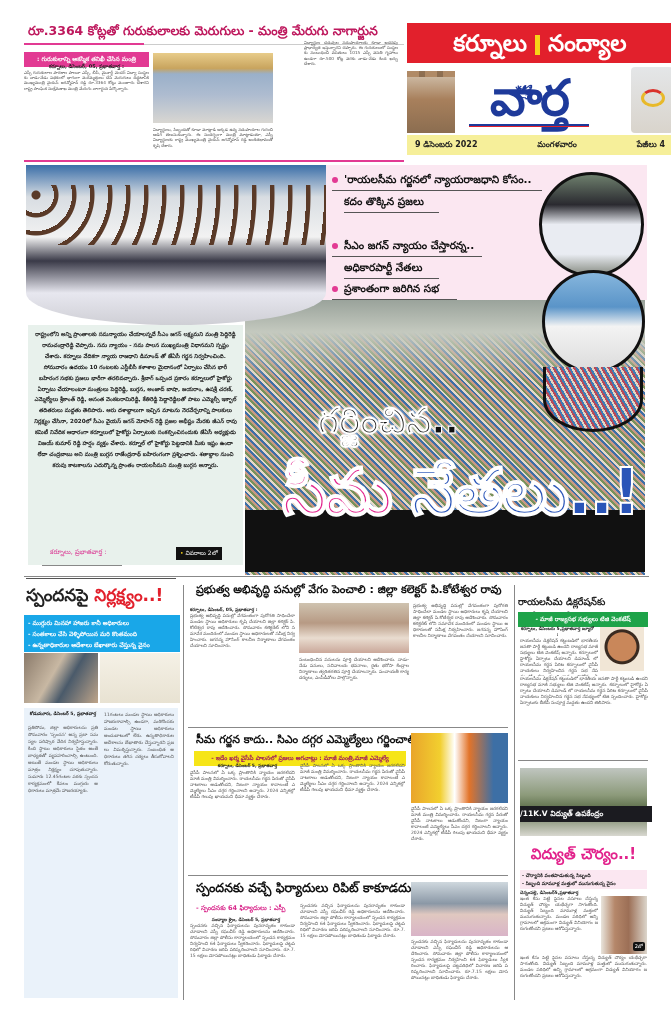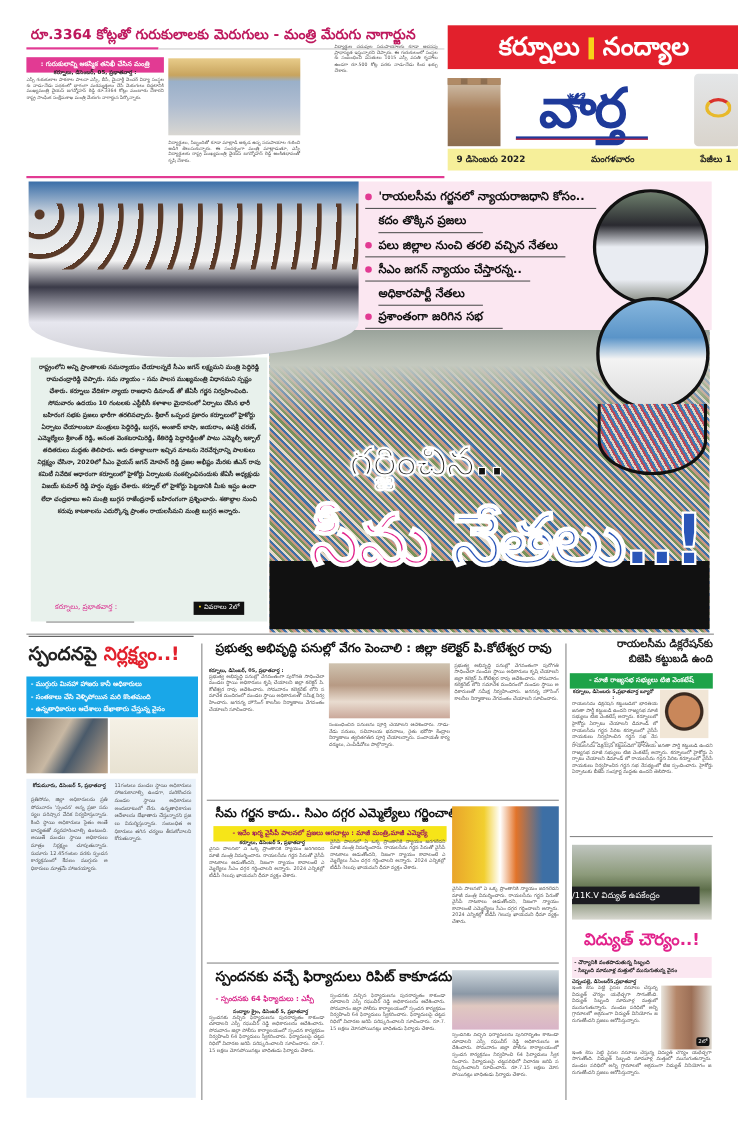--- a/index.html
+++ b/index.html
@@ -75,28 +75,27 @@
       <span>వార్త</span>
       <div class="rule"></div>
     </div>
     <div class="mh-bull">
         <div class="garl"></div>
       </div>
   </div>
   <div class="mh-date">
     <span>9 డిసెంబరు 2022</span>
     <span>మంగళవారం</span>
-    <span>పేజీలు 1</span>
+    <span>పేజీలు 4</span>
   </div>
 </div>
 
 <div class="abs bul-panel">
   <div class="bullet" style="top:8px"><span class="dot"></span><span>'రాయలసీమ గర్జనలో న్యాయరాజధాని కోసం..</span><span class="ul" style="width:210px"></span></div>
   <div class="bullet" style="top:30px;left:22px"><span>కదం తొక్కిన ప్రజలు</span><span class="ul" style="width:95px"></span></div>
-  <div class="bullet" style="top:52px"><span class="dot"></span><span>పలు జిల్లాల నుంచి తరలి వచ్చిన నేతలు</span><span class="ul" style="width:182px"></span></div>
   <div class="bullet" style="top:74px"><span class="dot"></span><span>సీఎం జగన్ న్యాయం చేస్తారన్న..</span><span class="ul" style="width:150px"></span></div>
   <div class="bullet" style="top:96px;left:22px"><span>అధికారపార్టీ నేతలు</span><span class="ul" style="width:95px"></span></div>
   <div class="bullet" style="top:117px"><span class="dot"></span><span>ప్రశాంతంగా జరిగిన సభ</span><span class="ul" style="width:125px"></span></div>
 </div>
 
 <div class="abs crowd"></div>
 <div class="abs crowd-top"></div>
 <div class="abs black-band"></div>
 
 <div class="circle" style="left:539px;top:172px;width:105px;height:105px;background:linear-gradient(#6d7e6c 0%,#2a2a30 30%,#e9ecf2 50%,#e9ecf2 80%,#8a8f86)"></div>
@@ -157,33 +156,33 @@
 
 <div class="abs h2" style="left:196px;top:880px;font-size:12.5px">స్పందనకు వచ్చే ఫిర్యాదులు రిపిట్ కాకూడదు</div>
 <div class="abs" style="left:196px;top:904px;font-size:6.5px;font-weight:bold;color:#d92a8c;white-space:nowrap">- స్పందనకు 64 ఫిర్యాదులు : ఎస్పీ</div>
 <div class="abs" style="left:196px;top:917px;width:100px;font-size:4.5px;font-weight:bold;text-align:center">నంద్యాల క్రైం, డిసెంబర్ 5, ప్రభాతవార్త</div>
 <div class="abs tiny" style="left:190px;top:923px;width:105px;height:76px;font-size:4.5px;line-height:6px">స్పందనకు వచ్చిన ఫిర్యాదులను పునరావృతం కాకుండా చూడాలని ఎస్పీ రఘువీర్ రెడ్డి అధికారులను ఆదేశించారు. సోమవారం జిల్లా పోలీసు కార్యాలయంలో స్పందన కార్యక్రమం నిర్వహించి 64 ఫిర్యాదులు స్వీకరించారు. ఫిర్యాదులపై చట్టపరిధిలో విచారణ జరిపి పరిష్కరించాలని సూచించారు. రూ.7.15 లక్షలు మోసపోయినట్లు బాధితుడు ఫిర్యాదు చేశారు.</div>
 <div class="abs tiny" style="left:300px;top:903px;width:105px;height:96px;font-size:4.5px;line-height:6px">స్పందనకు వచ్చిన ఫిర్యాదులను పునరావృతం కాకుండా చూడాలని ఎస్పీ రఘువీర్ రెడ్డి అధికారులను ఆదేశించారు. సోమవారం జిల్లా పోలీసు కార్యాలయంలో స్పందన కార్యక్రమం నిర్వహించి 64 ఫిర్యాదులు స్వీకరించారు. ఫిర్యాదులపై చట్టపరిధిలో విచారణ జరిపి పరిష్కరించాలని సూచించారు. రూ.7.15 లక్షలు మోసపోయినట్లు బాధితుడు ఫిర్యాదు చేశారు.</div>
 <div class="abs photo" style="left:411px;top:882px;width:97px;height:54px;background:linear-gradient(#cfd8de,#8b98a6 40%,#e0c8c0 60%,#d9b4c8)"></div>
 <div class="abs tiny" style="left:411px;top:939px;width:97px;height:60px;font-size:4.5px;line-height:6px">స్పందనకు వచ్చిన ఫిర్యాదులను పునరావృతం కాకుండా చూడాలని ఎస్పీ రఘువీర్ రెడ్డి అధికారులను ఆదేశించారు. సోమవారం జిల్లా పోలీసు కార్యాలయంలో స్పందన కార్యక్రమం నిర్వహించి 64 ఫిర్యాదులు స్వీకరించారు. ఫిర్యాదులపై చట్టపరిధిలో విచారణ జరిపి పరిష్కరించాలని సూచించారు. రూ.7.15 లక్షలు మోసపోయినట్లు బాధితుడు ఫిర్యాదు చేశారు.</div>
 <div class="abs vr" style="left:514px;top:585px;height:415px"></div>
 
-<div class="abs" style="left:518px;top:579px;width:130px;text-align:right;font-size:9.5px;font-weight:bold;line-height:14px">
+<div class="abs" style="left:518px;top:595px;width:130px;text-align:left;font-size:9.5px;font-weight:bold;line-height:14px">
   <div>రాయలసీమ డిక్లరేషన్‌కు</div>
   <div>బిజెపి కట్టుబడి ఉంది</div>
 </div>
 <div class="abs green-box" style="left:518px;top:612px;width:130px">- మాజీ రాజ్యసభ సభ్యులు టిజి వెంకటేష్</div>
 <div class="abs" style="left:520px;top:626px;width:75px;font-size:4.5px;font-weight:bold;text-align:center">కర్నూలు, డిసెంబరు 5,ప్రభాతవార్త బ్యూరో :</div>
 <div class="abs" style="left:600px;top:627px;width:44px;height:44px;background:radial-gradient(circle at 50% 45%,#c9875a 0 14px,#3a2a20 15px 17px,#f1e6d6 18px)"></div>
 <div class="abs tiny" style="left:520px;top:638px;width:78px;height:38px;font-size:4.5px;line-height:6px">రాయలసీమ డిక్లరేషన్ కట్టుబడిలో భారతీయ జనతా పార్టీ కట్టుబడి ఉందని రాజ్యసభ మాజీ సభ్యులు టిజి వెంకటేష్ అన్నారు. కర్నూలులో హైకోర్టు ఏర్పాటు చేయాలని డిమాండ్ లో రాయలసీమ గర్జన పేరిట కర్నూలులో వైసీపీ నాయకులు నిర్వహించిన గర్జన సభ నేపథ్యంలో టిజి స్పందించారు. హైకోర్టు ఏర్పాటుకు బీజేపీ సంపూర్ణ మద్దతు ఉందని తెలిపారు.</div>
 <div class="abs tiny" style="left:520px;top:676px;width:128px;height:65px;font-size:4.5px;line-height:6px">రాయలసీమ డిక్లరేషన్ కట్టుబడిలో భారతీయ జనతా పార్టీ కట్టుబడి ఉందని రాజ్యసభ మాజీ సభ్యులు టిజి వెంకటేష్ అన్నారు. కర్నూలులో హైకోర్టు ఏర్పాటు చేయాలని డిమాండ్ లో రాయలసీమ గర్జన పేరిట కర్నూలులో వైసీపీ నాయకులు నిర్వహించిన గర్జన సభ నేపథ్యంలో టిజి స్పందించారు. హైకోర్టు ఏర్పాటుకు బీజేపీ సంపూర్ణ మద్దతు ఉందని తెలిపారు.</div>
 <div class="abs hr" style="left:518px;top:760px;width:130px"></div>
 
 <div class="abs" style="left:520px;top:768px;width:127px;height:68px;background:linear-gradient(#c0c6c0 0%,#8c9a7a 40%,#5d6e4a 60%,#d8d8d0)">
-  <div class="abs" style="left:0;top:38px;width:116px;height:16px;background:#1b1b20;color:#fff;font-size:7.5px;font-weight:normal;line-height:16px;white-space:nowrap;overflow:hidden">/11K.V విద్యుత్ ఉపకేంద్రం</div>
+  <div class="abs" style="left:0;top:38px;width:132px;height:16px;background:#1b1b20;color:#fff;font-size:7.5px;font-weight:bold;line-height:16px;white-space:nowrap;overflow:hidden">/11K.V విద్యుత్ ఉపకేంద్రం</div>
 </div>
 <div class="abs" style="left:520px;top:845px;width:127px;text-align:center;color:#e2238c;font-size:15px;font-weight:bold;white-space:nowrap">విద్యుత్ చౌర్యం..!</div>
 <div class="abs pinkpale" style="left:520px;top:870px;width:127px;padding:2px;font-size:4.8px;line-height:7.5px;font-weight:bold">
   <div>- చౌర్యానికి వంతపాడుతున్న సిబ్బంది</div>
   <div>- సిబ్బంది మామూళ్ల మత్తులో మునుగుతున్న వైనం</div>
 </div>
 <div class="abs" style="left:520px;top:890px;width:78px;font-size:4.5px;font-weight:bold">చెన్నంపల్లె, డిసెంబర్5,ప్రభాతవార్త</div>
 <div class="abs tiny" style="left:520px;top:896px;width:78px;height:56px;font-size:4.5px;line-height:6px">ఇంత కేసు పెట్టి పైసల వసూలు చేస్తున్న విద్యుత్ చౌర్యం యథేచ్ఛగా సాగుతోంది. విద్యుత్ సిబ్బంది మామూళ్ల మత్తులో మునుగుతున్నారు. మండల పరిధిలో అన్ని గ్రామాలలో అక్రమంగా విద్యుత్ వినియోగం జరుగుతోందని ప్రజలు ఆరోపిస్తున్నారు.</div>
 <div class="abs" style="left:601px;top:896px;width:46px;height:58px;background:linear-gradient(90deg,#e8e4dc,#b5876a 30%,#9c6f56 60%,#dcd6cc)">
   <div class="abs" style="right:2px;bottom:3px;background:#111;color:#fff;font-size:5px;padding:1px 2px;border-radius:2px">2లో</div>

